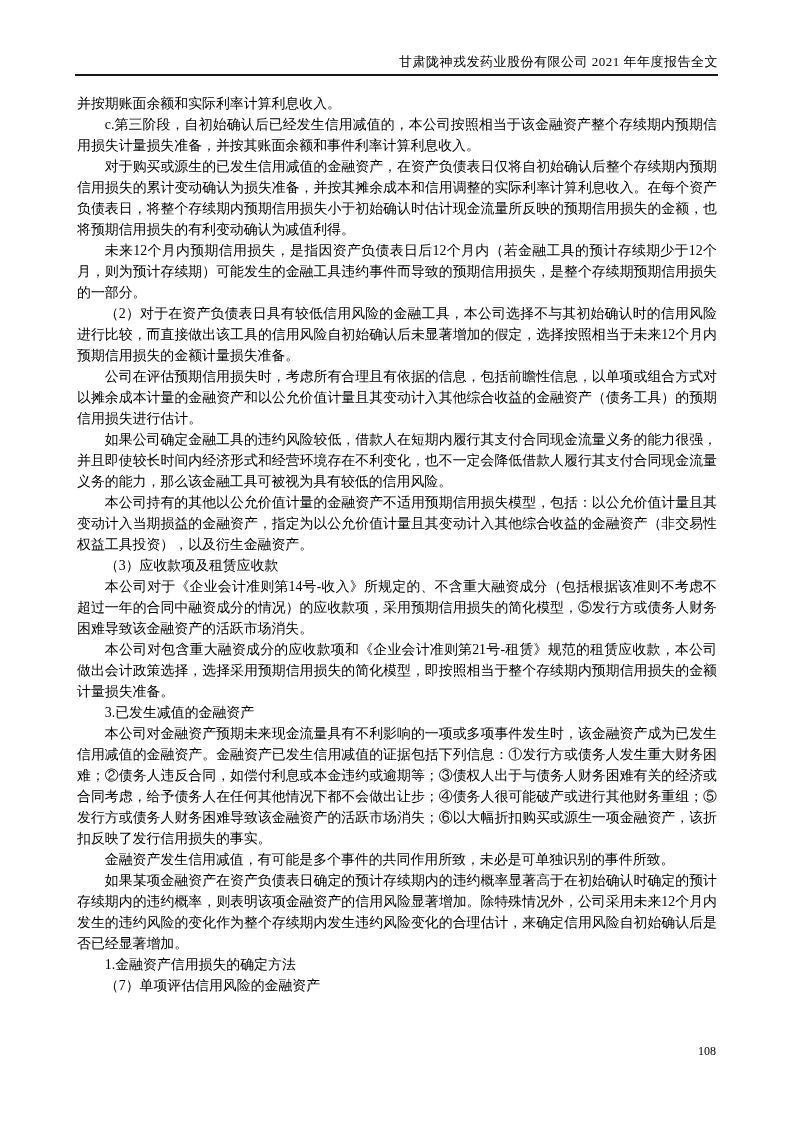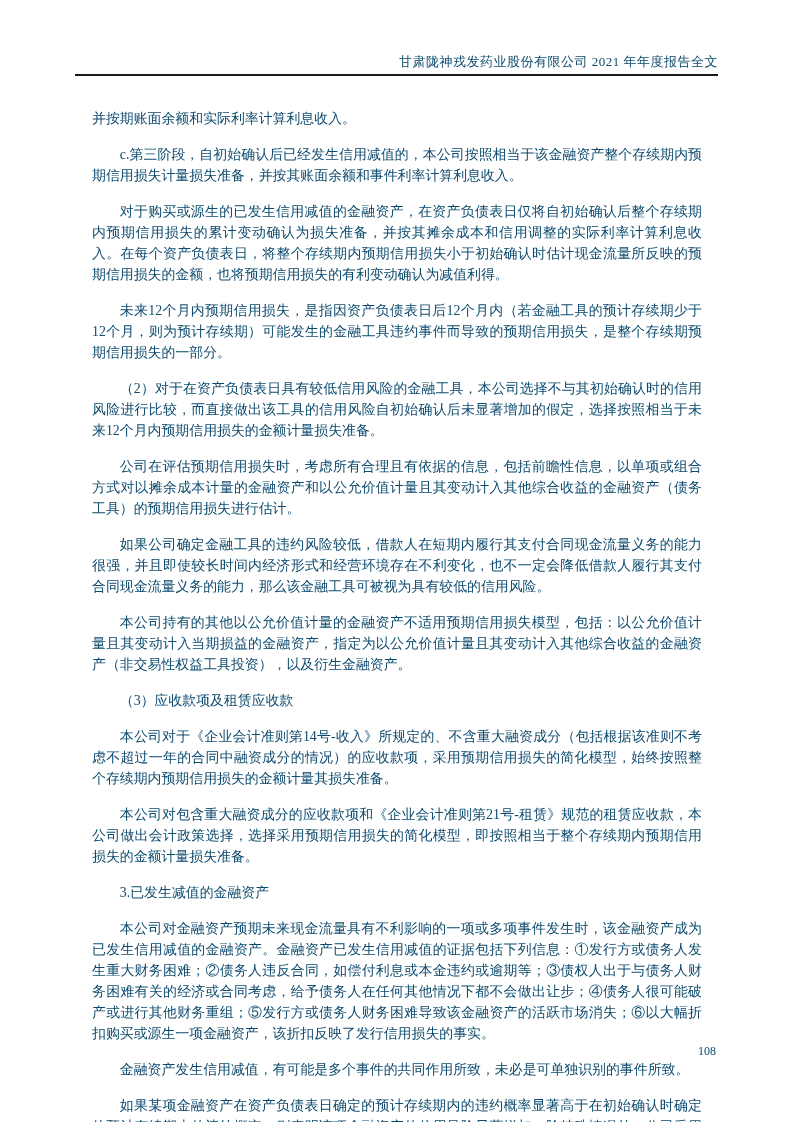--- a/index.html
+++ b/index.html
@@ -6,21 +6,21 @@
     margin: 0;
     padding: 0;
     background: #ffffff;
   }
   .page {
     position: relative;
     width: 793px;
     height: 1122px;
     background: #ffffff;
     font-family: "Liberation Serif", "DejaVu Serif", serif;
-    color: #0c4a6e;
+    color: #000000;
     overflow: hidden;
     margin: 0 auto;
   }
   .header {
     position: absolute;
     top: 54px;
     left: 75px;
     width: 643px;
     text-align: right;
     font-size: 13px;
@@ -33,21 +33,21 @@
     position: absolute;
     top: 93px;
     left: 77px;
     width: 640px;
     font-size: 13.9px;
     line-height: 21px;
     text-align: justify;
     text-justify: inter-ideograph;
   }
   .body-text p {
-    margin: 15px;
+    margin: 0;
     padding: 0;
     text-indent: 2em;
   }
   .body-text p.no-indent {
     text-indent: 0;
   }
   .page-number {
     position: absolute;
     right: 77px;
     bottom: 64px;
@@ -67,21 +67,21 @@
   <div class="body-text">
     <p class="no-indent">并按期账面余额和实际利率计算利息收入。</p>
     <p>c.第三阶段，自初始确认后已经发生信用减值的，本公司按照相当于该金融资产整个存续期内预期信用损失计量损失准备，并按其账面余额和事件利率计算利息收入。</p>
     <p>对于购买或源生的已发生信用减值的金融资产，在资产负债表日仅将自初始确认后整个存续期内预期信用损失的累计变动确认为损失准备，并按其摊余成本和信用调整的实际利率计算利息收入。在每个资产负债表日，将整个存续期内预期信用损失小于初始确认时估计现金流量所反映的预期信用损失的金额，也将预期信用损失的有利变动确认为减值利得。</p>
     <p>未来12个月内预期信用损失，是指因资产负债表日后12个月内（若金融工具的预计存续期少于12个月，则为预计存续期）可能发生的金融工具违约事件而导致的预期信用损失，是整个存续期预期信用损失的一部分。</p>
     <p>（2）对于在资产负债表日具有较低信用风险的金融工具，本公司选择不与其初始确认时的信用风险进行比较，而直接做出该工具的信用风险自初始确认后未显著增加的假定，选择按照相当于未来12个月内预期信用损失的金额计量损失准备。</p>
     <p>公司在评估预期信用损失时，考虑所有合理且有依据的信息，包括前瞻性信息，以单项或组合方式对以摊余成本计量的金融资产和以公允价值计量且其变动计入其他综合收益的金融资产（债务工具）的预期信用损失进行估计。</p>
     <p>如果公司确定金融工具的违约风险较低，借款人在短期内履行其支付合同现金流量义务的能力很强，并且即使较长时间内经济形式和经营环境存在不利变化，也不一定会降低借款人履行其支付合同现金流量义务的能力，那么该金融工具可被视为具有较低的信用风险。</p>
     <p>本公司持有的其他以公允价值计量的金融资产不适用预期信用损失模型，包括：以公允价值计量且其变动计入当期损益的金融资产，指定为以公允价值计量且其变动计入其他综合收益的金融资产（非交易性权益工具投资），以及衍生金融资产。</p>
     <p>（3）应收款项及租赁应收款</p>
-    <p>本公司对于《企业会计准则第14号-收入》所规定的、不含重大融资成分（包括根据该准则不考虑不超过一年的合同中融资成分的情况）的应收款项，采用预期信用损失的简化模型，始终按照整个存续期内预期信用损失的金额计量其损失准备。</p>
+    <p>本公司对于《企业会计准则第14号-收入》所规定的、不含重大融资成分（包括根据该准则不考虑不超过一年的合同中融资成分的情况）的应收款项，采用预期信用损失的简化模型，⑤发行方或债务人财务困难导致该金融资产的活跃市场消失。</p>
     <p>本公司对包含重大融资成分的应收款项和《企业会计准则第21号-租赁》规范的租赁应收款，本公司做出会计政策选择，选择采用预期信用损失的简化模型，即按照相当于整个存续期内预期信用损失的金额计量损失准备。</p>
     <p>3.已发生减值的金融资产</p>
     <p>本公司对金融资产预期未来现金流量具有不利影响的一项或多项事件发生时，该金融资产成为已发生信用减值的金融资产。金融资产已发生信用减值的证据包括下列信息：①发行方或债务人发生重大财务困难；②债务人违反合同，如偿付利息或本金违约或逾期等；③债权人出于与债务人财务困难有关的经济或合同考虑，给予债务人在任何其他情况下都不会做出让步；④债务人很可能破产或进行其他财务重组；⑤发行方或债务人财务困难导致该金融资产的活跃市场消失；⑥以大幅折扣购买或源生一项金融资产，该折扣反映了发行信用损失的事实。</p>
     <p>金融资产发生信用减值，有可能是多个事件的共同作用所致，未必是可单独识别的事件所致。</p>
     <p>如果某项金融资产在资产负债表日确定的预计存续期内的违约概率显著高于在初始确认时确定的预计存续期内的违约概率，则表明该项金融资产的信用风险显著增加。除特殊情况外，公司采用未来12个月内发生的违约风险的变化作为整个存续期内发生违约风险变化的合理估计，来确定信用风险自初始确认后是否已经显著增加。</p>
     <p>1.金融资产信用损失的确定方法</p>
     <p>（7）单项评估信用风险的金融资产</p>
   </div>
 
   <div class="page-number">108</div>

